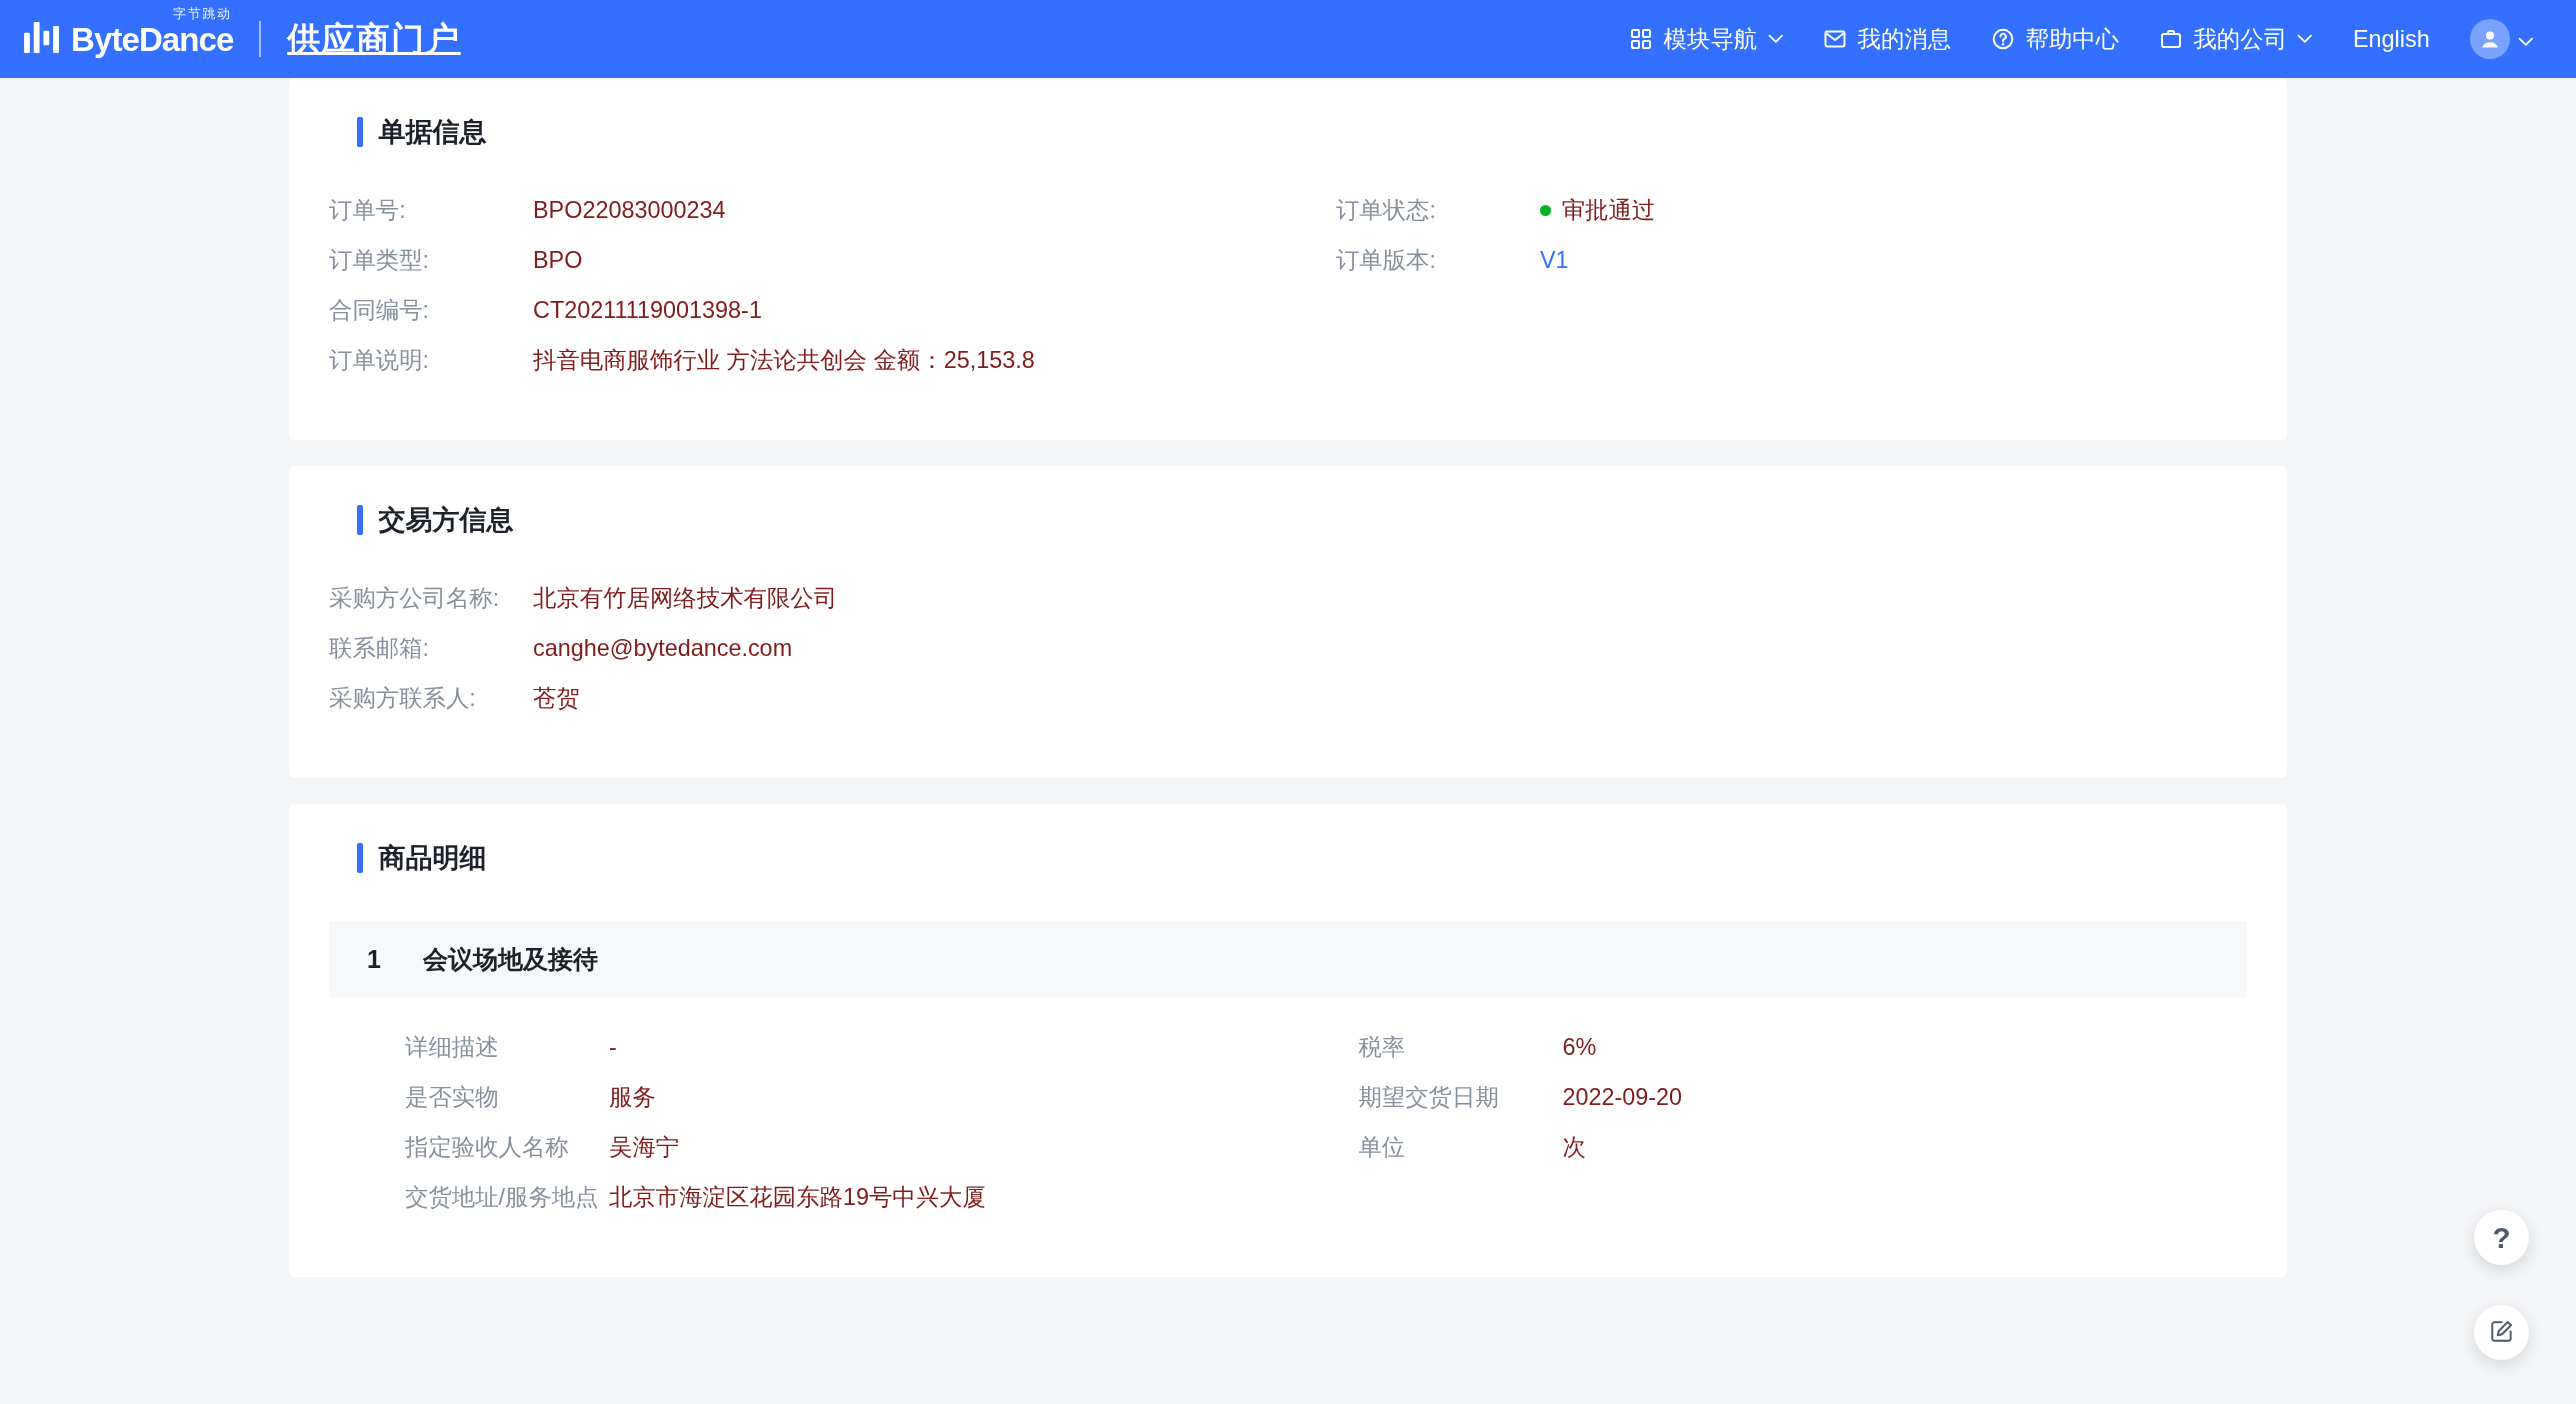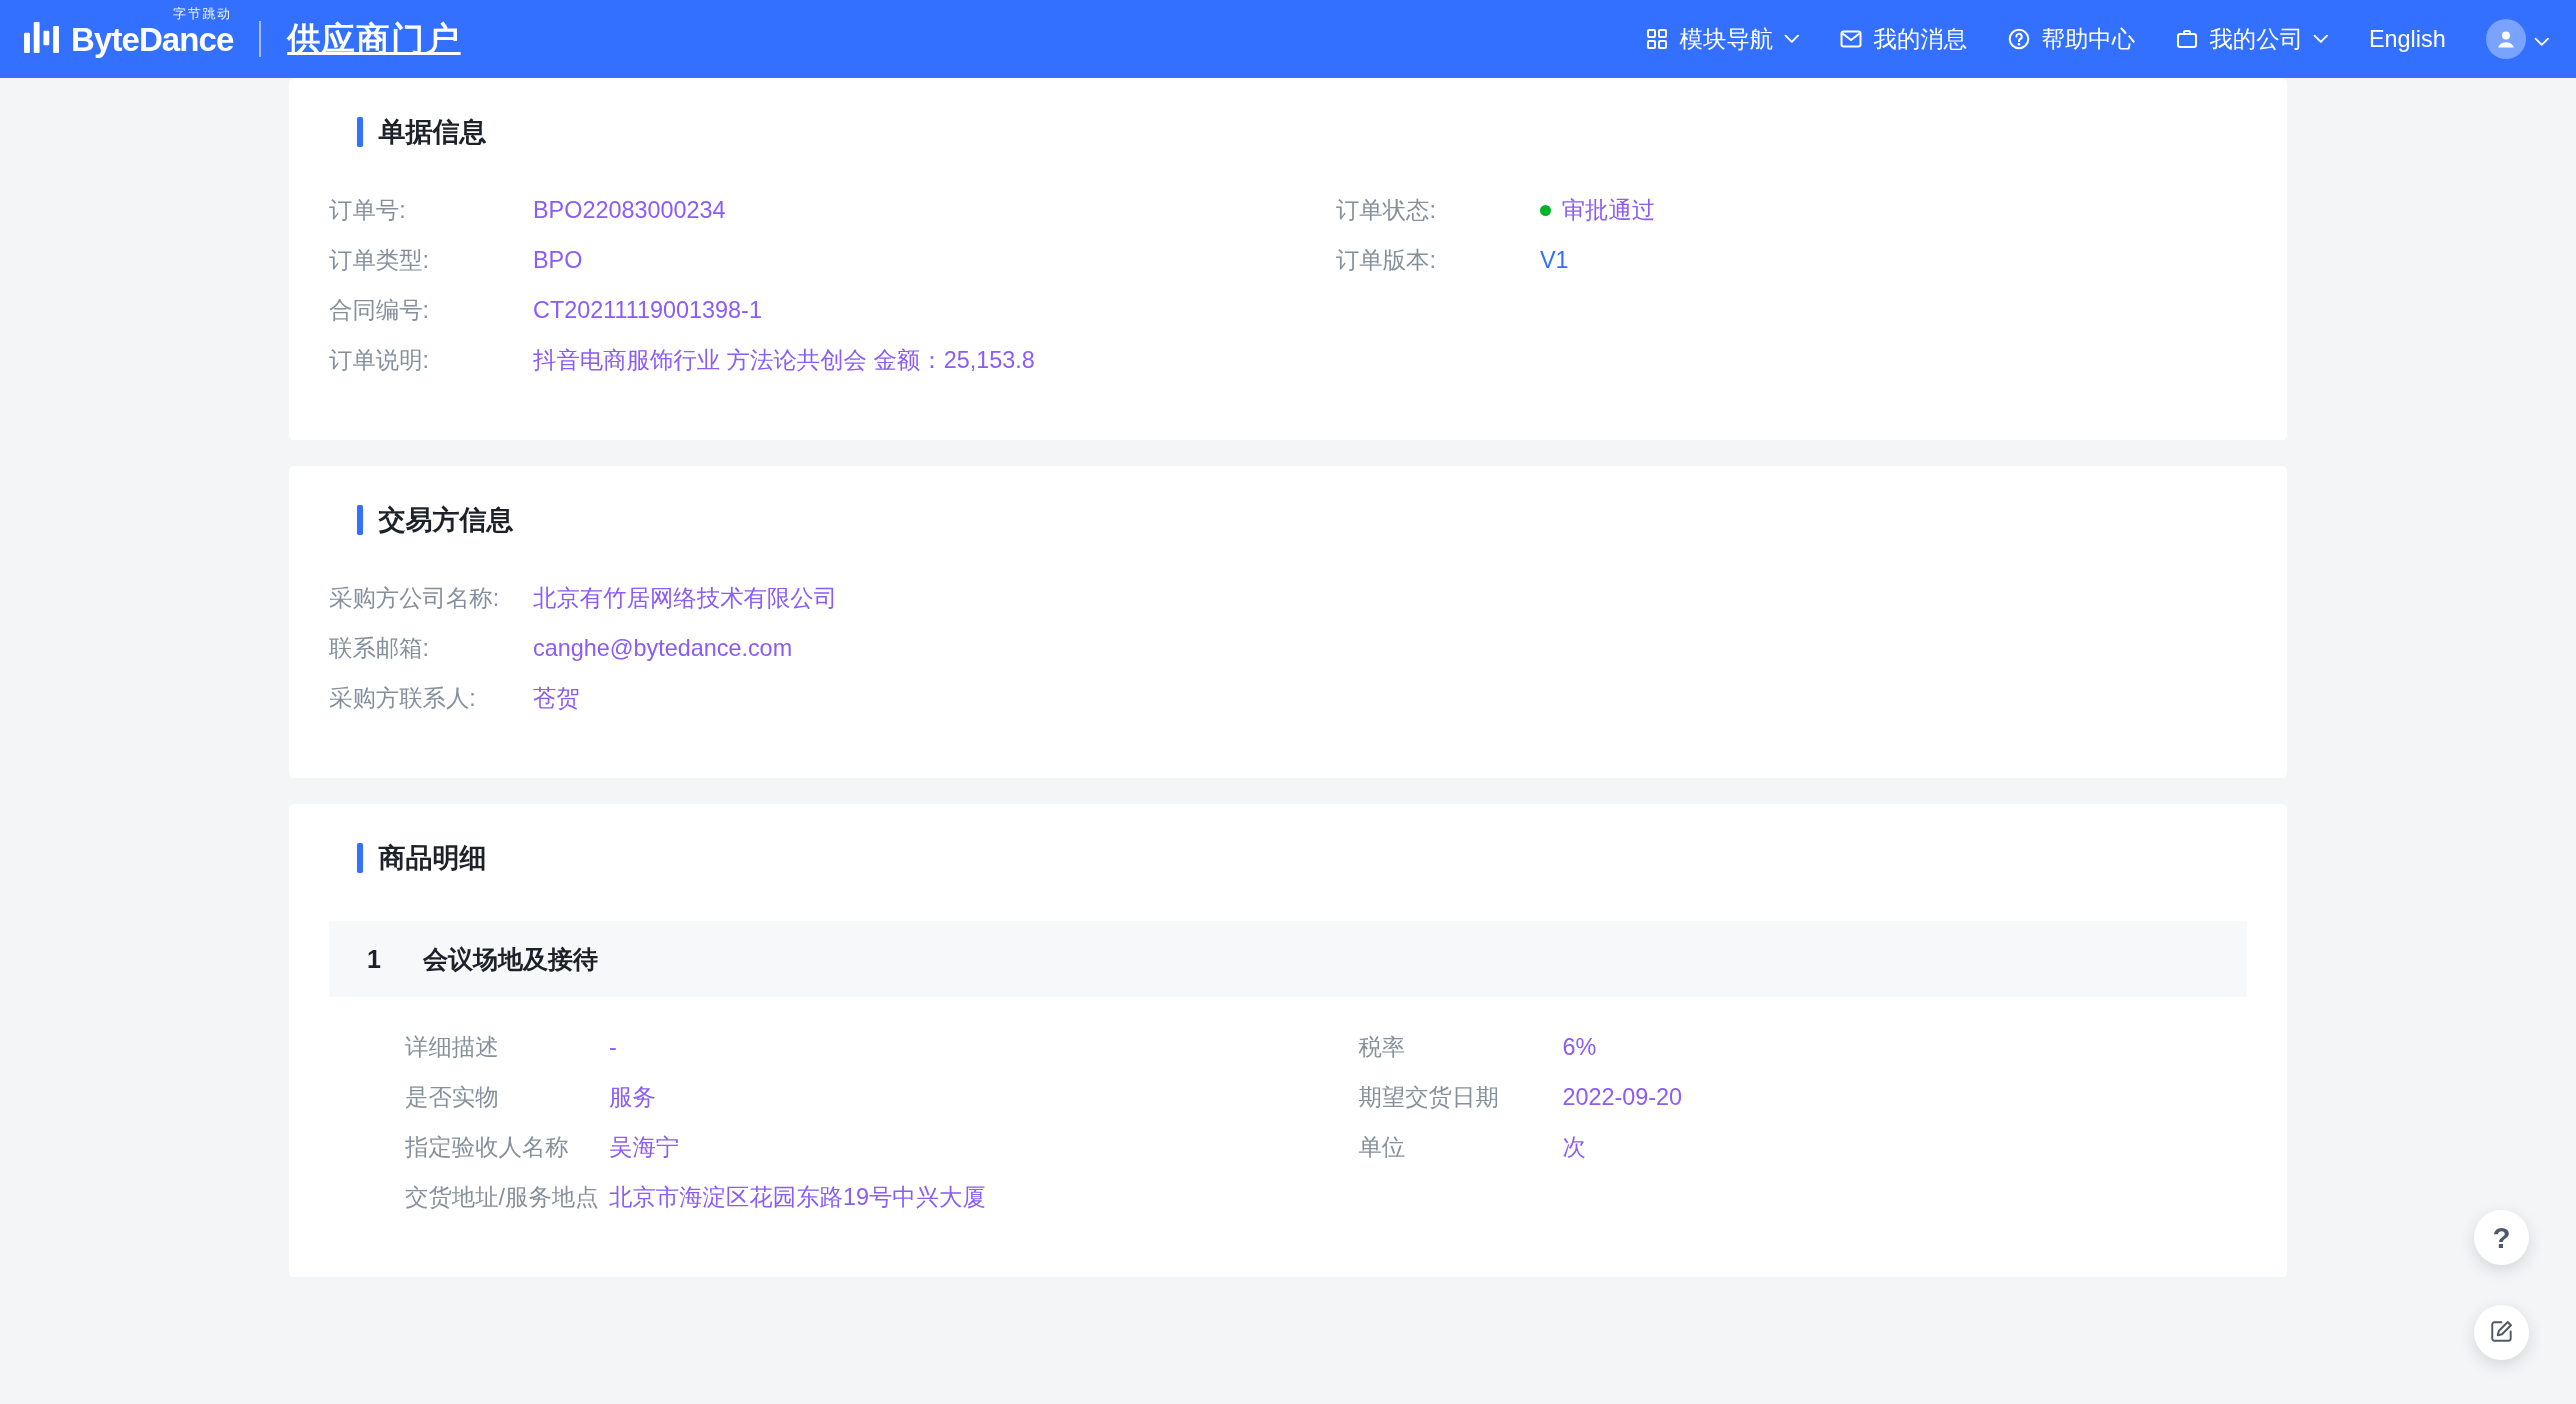--- a/index.html
+++ b/index.html
@@ -6,21 +6,21 @@
   body{
     width:2576px;height:1405px;overflow:hidden;position:relative;
     background:#F4F5F7;
     font-family:"Liberation Sans","DejaVu Sans",sans-serif;
     color:#1D2129;
   }
   
   .topnav{
     height:78px;background:#3370FF;color:#fff;
     display:flex;align-items:center;justify-content:space-between;
-    padding:0 26px 0 24px;box-sizing:border-box;
+    padding:0 42px 0 24px;box-sizing:border-box;
   }
   .nav-left{display:flex;align-items:center;}
   .brand{display:flex;align-items:center;gap:12px;}
   .brand-text-wrap{position:relative;display:inline-block;}
   .brand-text{font-size:33px;font-weight:700;letter-spacing:-0.9px;line-height:1;}
   .brand-cn{position:absolute;top:-17.3px;right:1.7px;font-size:13px;font-weight:400;letter-spacing:1.7px;opacity:.95;}
   .nav-divider{width:1.7px;height:36px;background:rgba(255,255,255,.55);margin:0 26px;}
   .portal-title{font-size:33px;font-weight:700;letter-spacing:1.7px;text-decoration:underline;}
   .nav-right{display:flex;align-items:center;gap:40px;font-size:23.4px;}
   .nav-item{display:flex;align-items:center;gap:10.4px;cursor:pointer;white-space:nowrap;}
@@ -40,21 +40,21 @@
   }
   .card{background:#fff;border-radius:5.2px;padding:36px 40px 45px;margin-bottom:26px;}
   .section-title{display:flex;align-items:center;gap:15.6px;font-size:27px;font-weight:700;
     color:#1D2129;margin-bottom:45px;padding-left:28px;}
   .section-bar{width:6px;height:29.5px;background:#3370FF;border-radius:1.7px;flex:0 0 auto;}
   .fields{display:flex;}
   .col-left{width:52.5%;box-sizing:border-box;}
   .col-right{width:47.5%;box-sizing:border-box;}
   .field-row{display:flex;margin-bottom:19px;font-size:23.4px;line-height:31px;}
   .field-label{width:204px;flex:0 0 auto;color:#86909C;}
-  .field-value{color:#8b5cf6;}
+  .field-value{color:#7f1d1d;}
   .link{color:#3370FF;cursor:pointer;text-decoration:none;}
   .status-dot{display:inline-block;width:11.3px;height:11.3px;border-radius:50%;
     background:#00B42A;margin-right:10.4px;vertical-align:1.7px;}
   
   .item-header{
     background:#F7F8FA;height:76px;display:flex;align-items:center;
     padding:0 38px;gap:42px;font-size:25px;font-weight:700;color:#1D2129;
     border-radius:1.7px;margin-bottom:35px;
   }
   .item-fields .col-left{padding-left:76px;}

